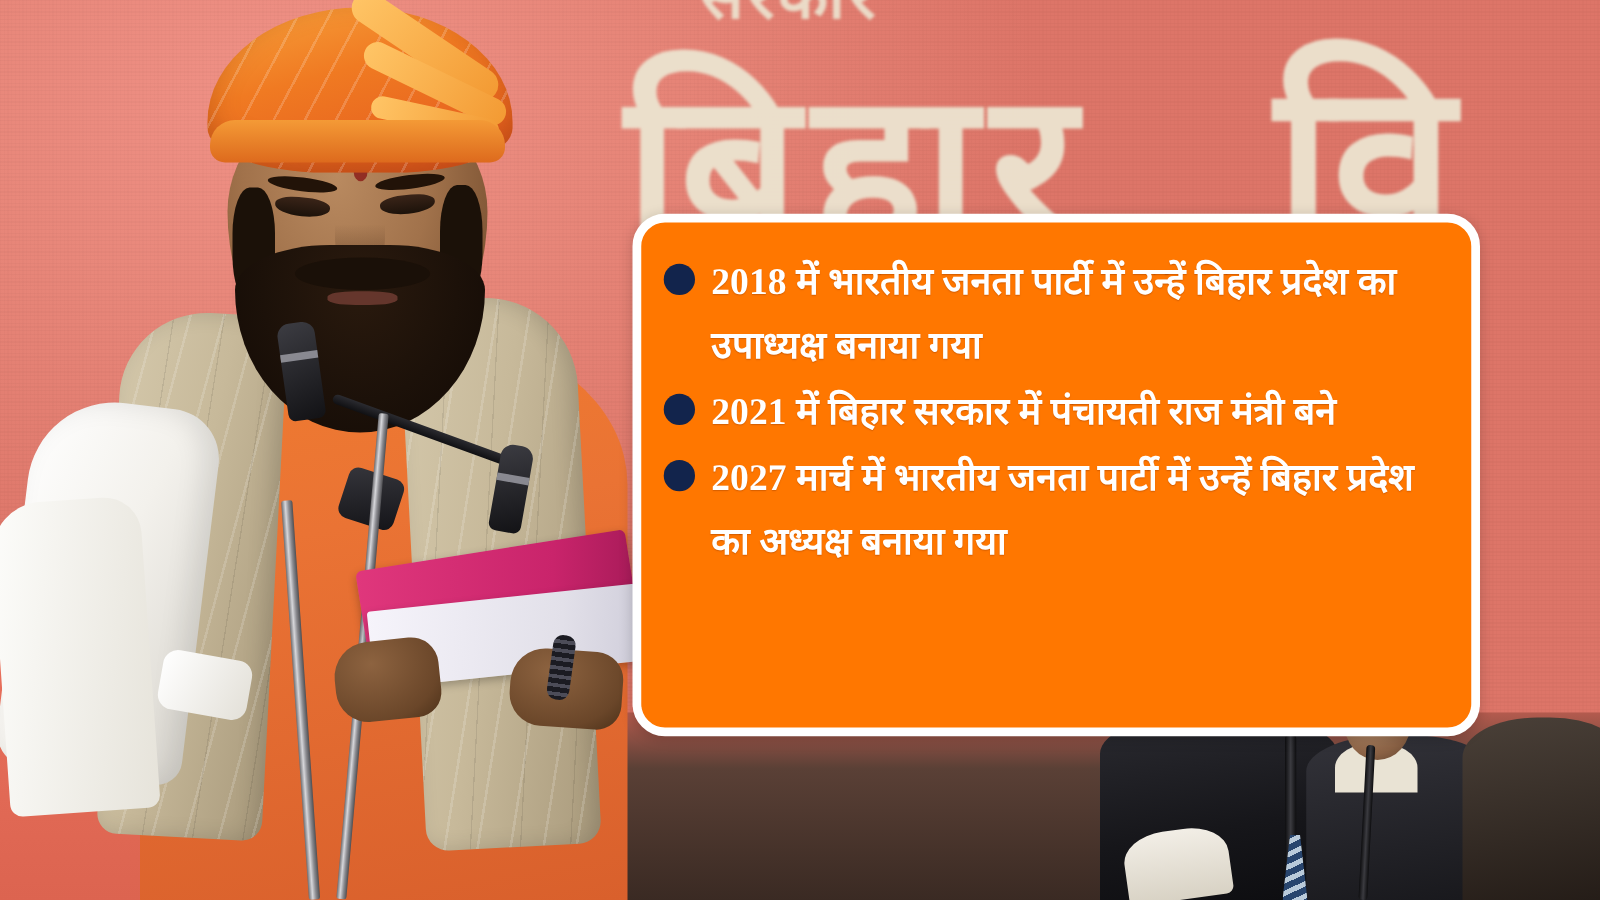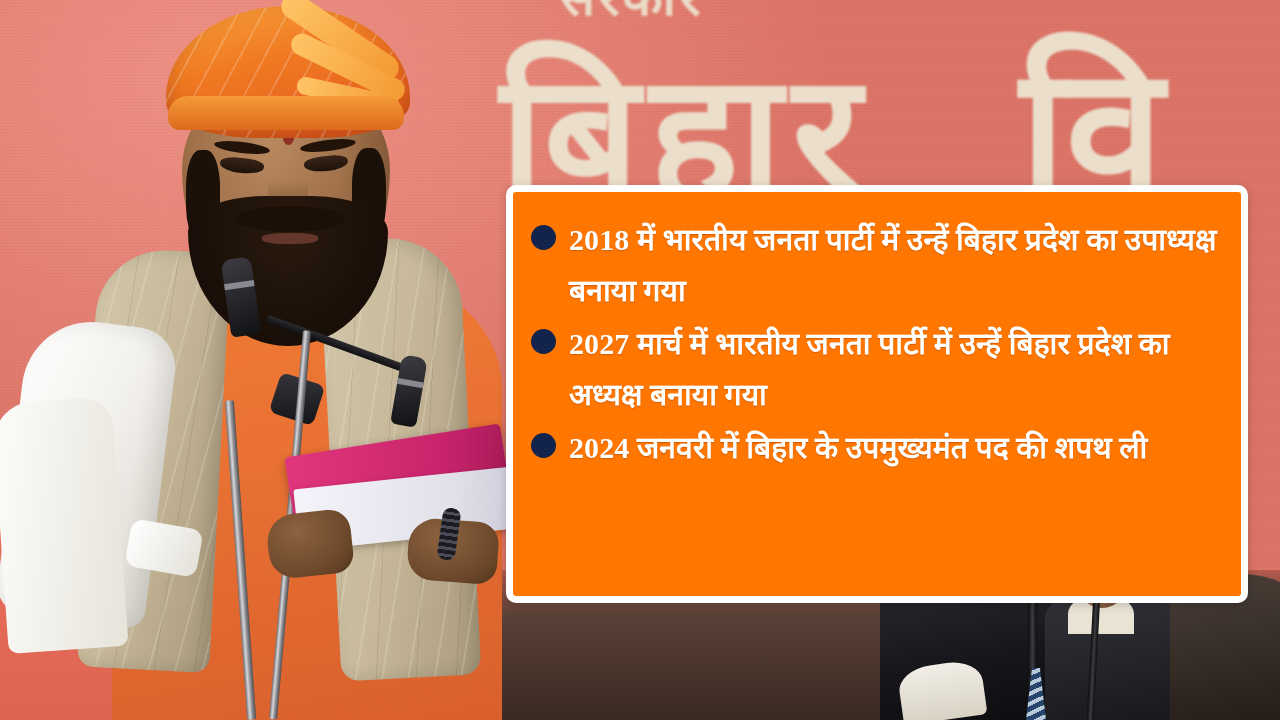--- a/index.html
+++ b/index.html
@@ -340,27 +340,27 @@
   .photo-soften {
     position: absolute; inset: 0;
     backdrop-filter: blur(0.6px);
     pointer-events: none;
   }
 
   
   #bullet-panel {
     position: absolute;
     left: 506px;
-    top: 185px;
-    width: 742px;
+    top: 171px;
+    width: 678px;
     height: 418px;
     box-sizing: border-box;
     background: #FF7700;
     border: 7px solid #ffffff;
-    border-radius: 10px;
+    border-radius: 26px;
     box-shadow: 0 2px 10px rgba(0,0,0,.18);
     overflow: hidden;
   }
   .bullet-list {
     list-style: none;
     margin: 0;
     padding: 22px 16px 0 18px;
   }
   .bullet-item {
     display: flex;
@@ -472,27 +472,27 @@
   </div>
 
   <div id="bullet-panel">
     <ul class="bullet-list">
 
       <li class="bullet-item">
         <span class="bullet-dot"></span>
         <span class="bullet-text">2018 में भारतीय जनता पार्टी में उन्हें बिहार प्रदेश का उपाध्यक्ष बनाया गया</span>
       </li>
 
+      <li class="bullet-item">
+        <span class="bullet-dot"></span>
+        <span class="bullet-text">2021 में बिहार सरकार में पंचायती राज मंत्री बने</span>
+      </li>
 
       <li class="bullet-item">
         <span class="bullet-dot"></span>
         <span class="bullet-text">2027 मार्च में भारतीय जनता पार्टी में उन्हें बिहार प्रदेश का अध्यक्ष बनाया गया</span>
       </li>
 
-      <li class="bullet-item">
-        <span class="bullet-dot"></span>
-        <span class="bullet-text">2024 जनवरी में बिहार के उपमुख्यमंत पद की शपथ ली</span>
-      </li>
 
     </ul>
   </div>
 
 </div>
 
 </body></html>

